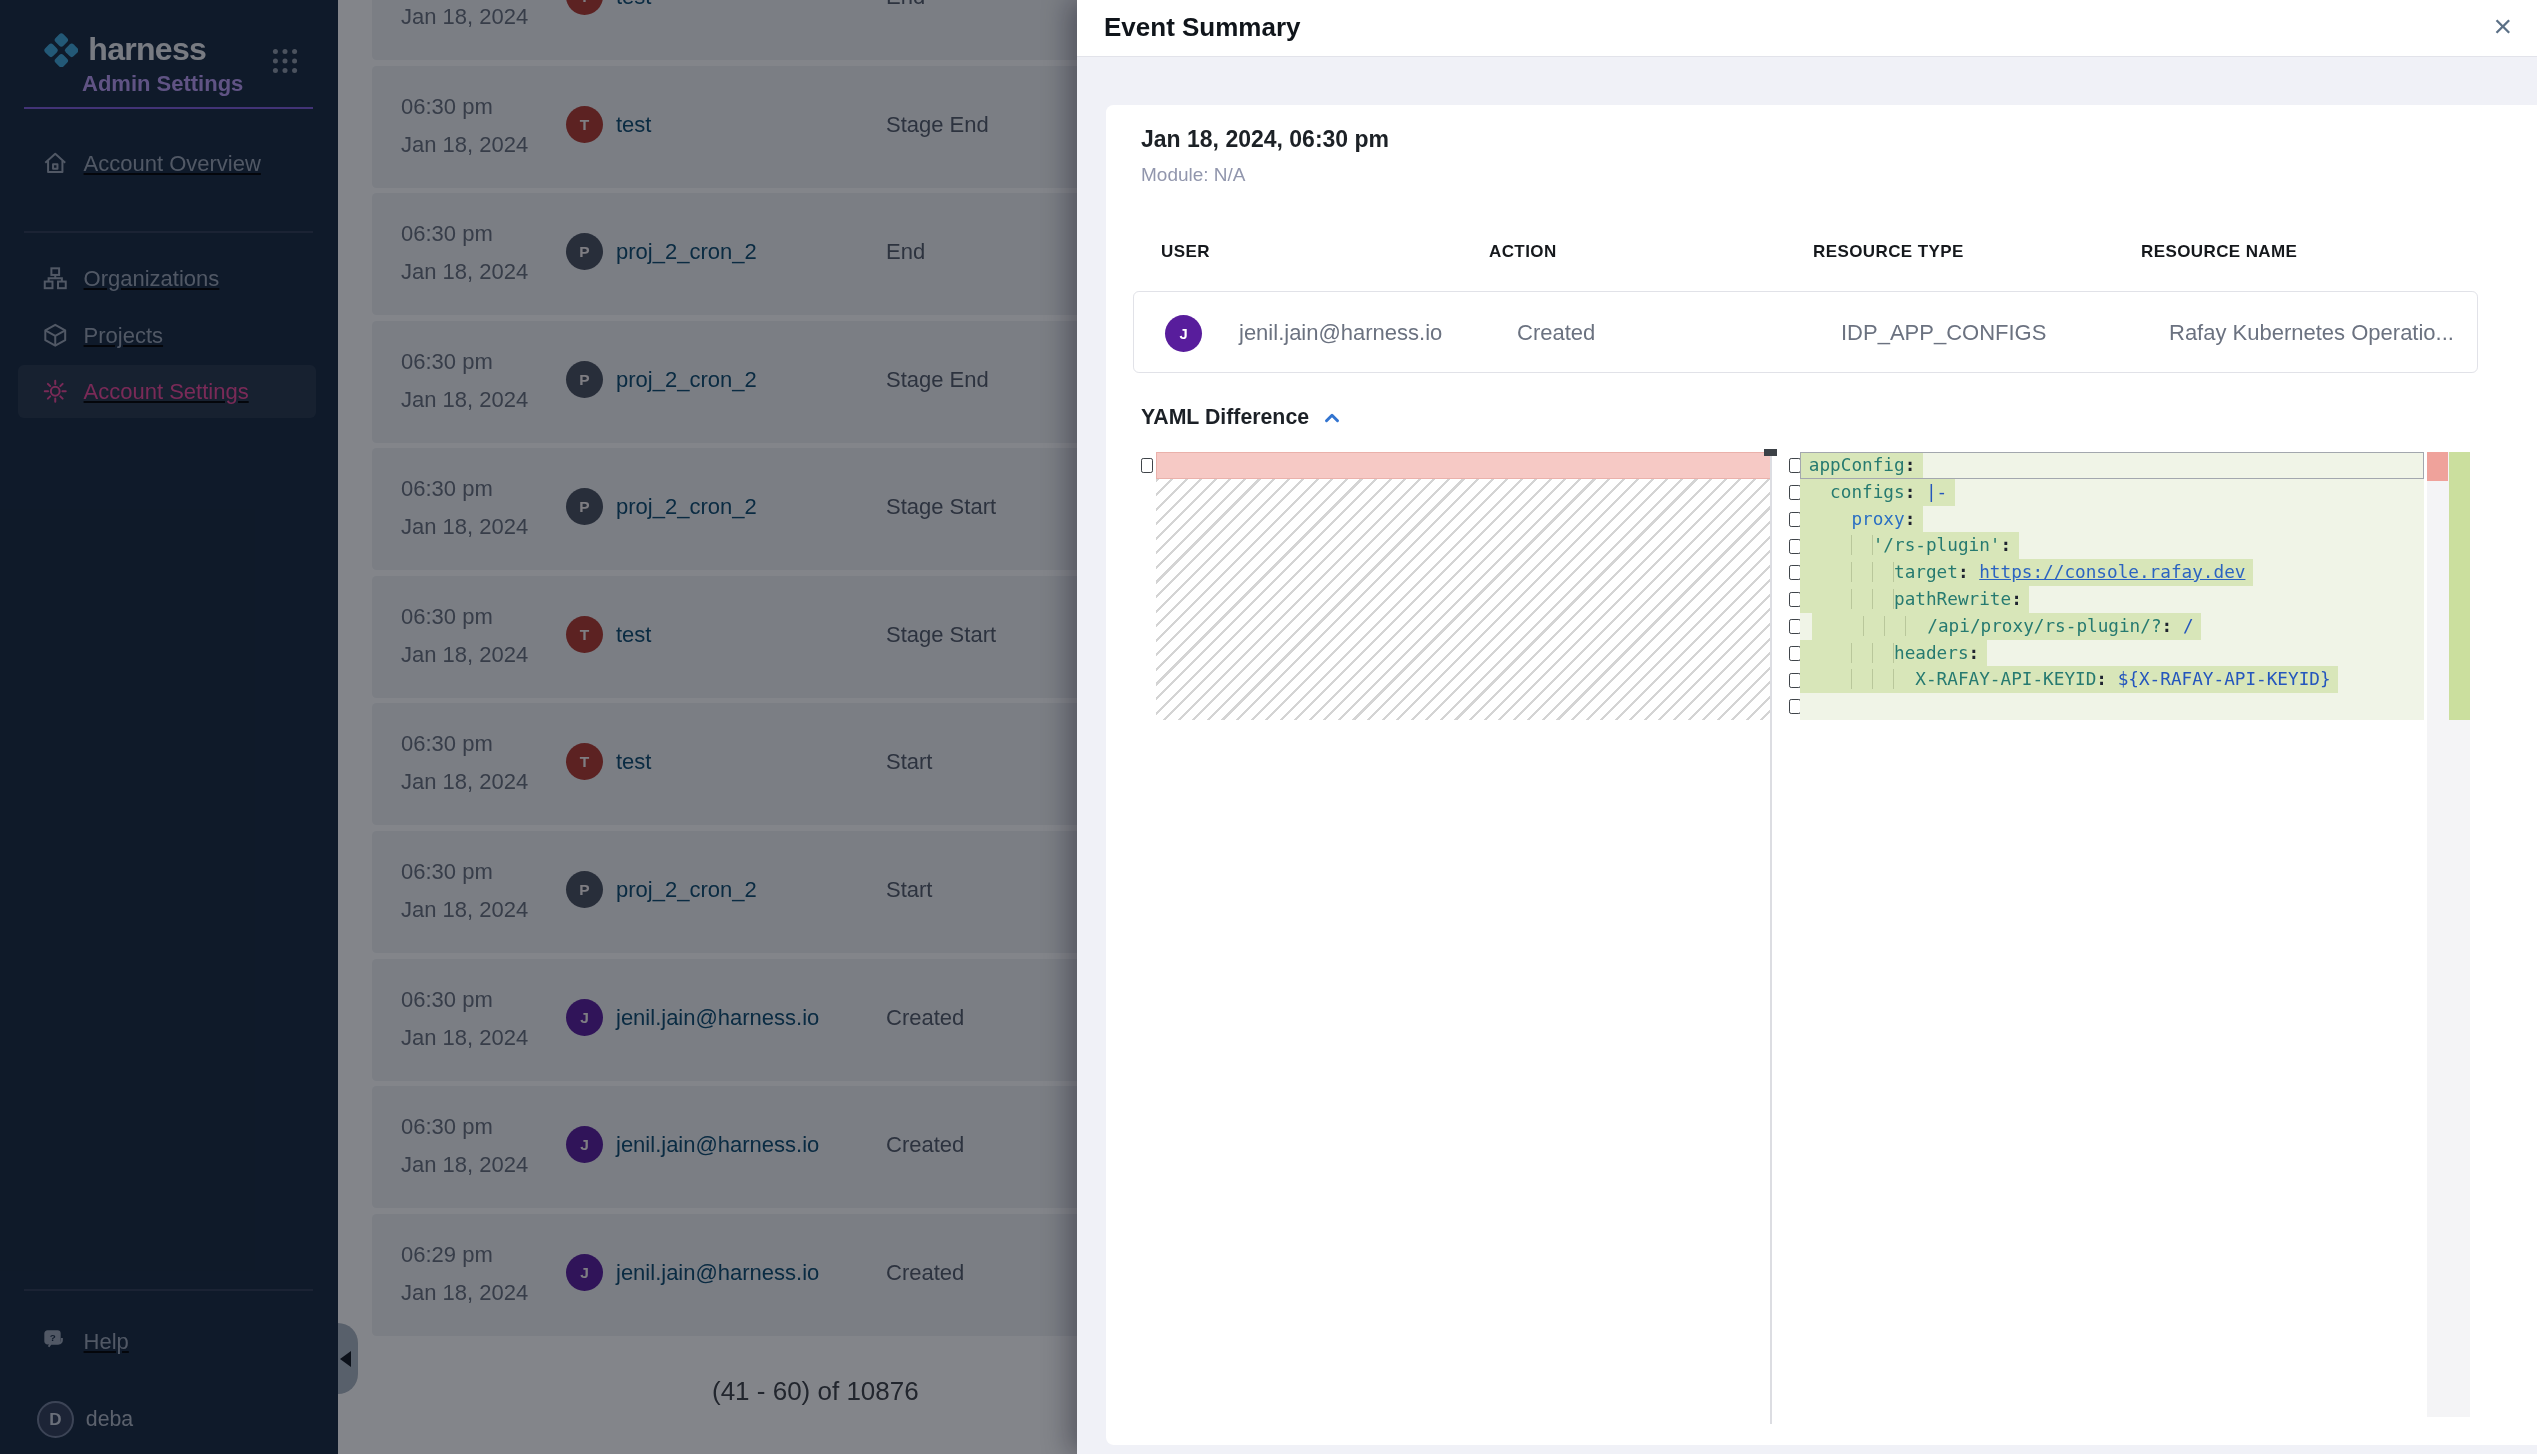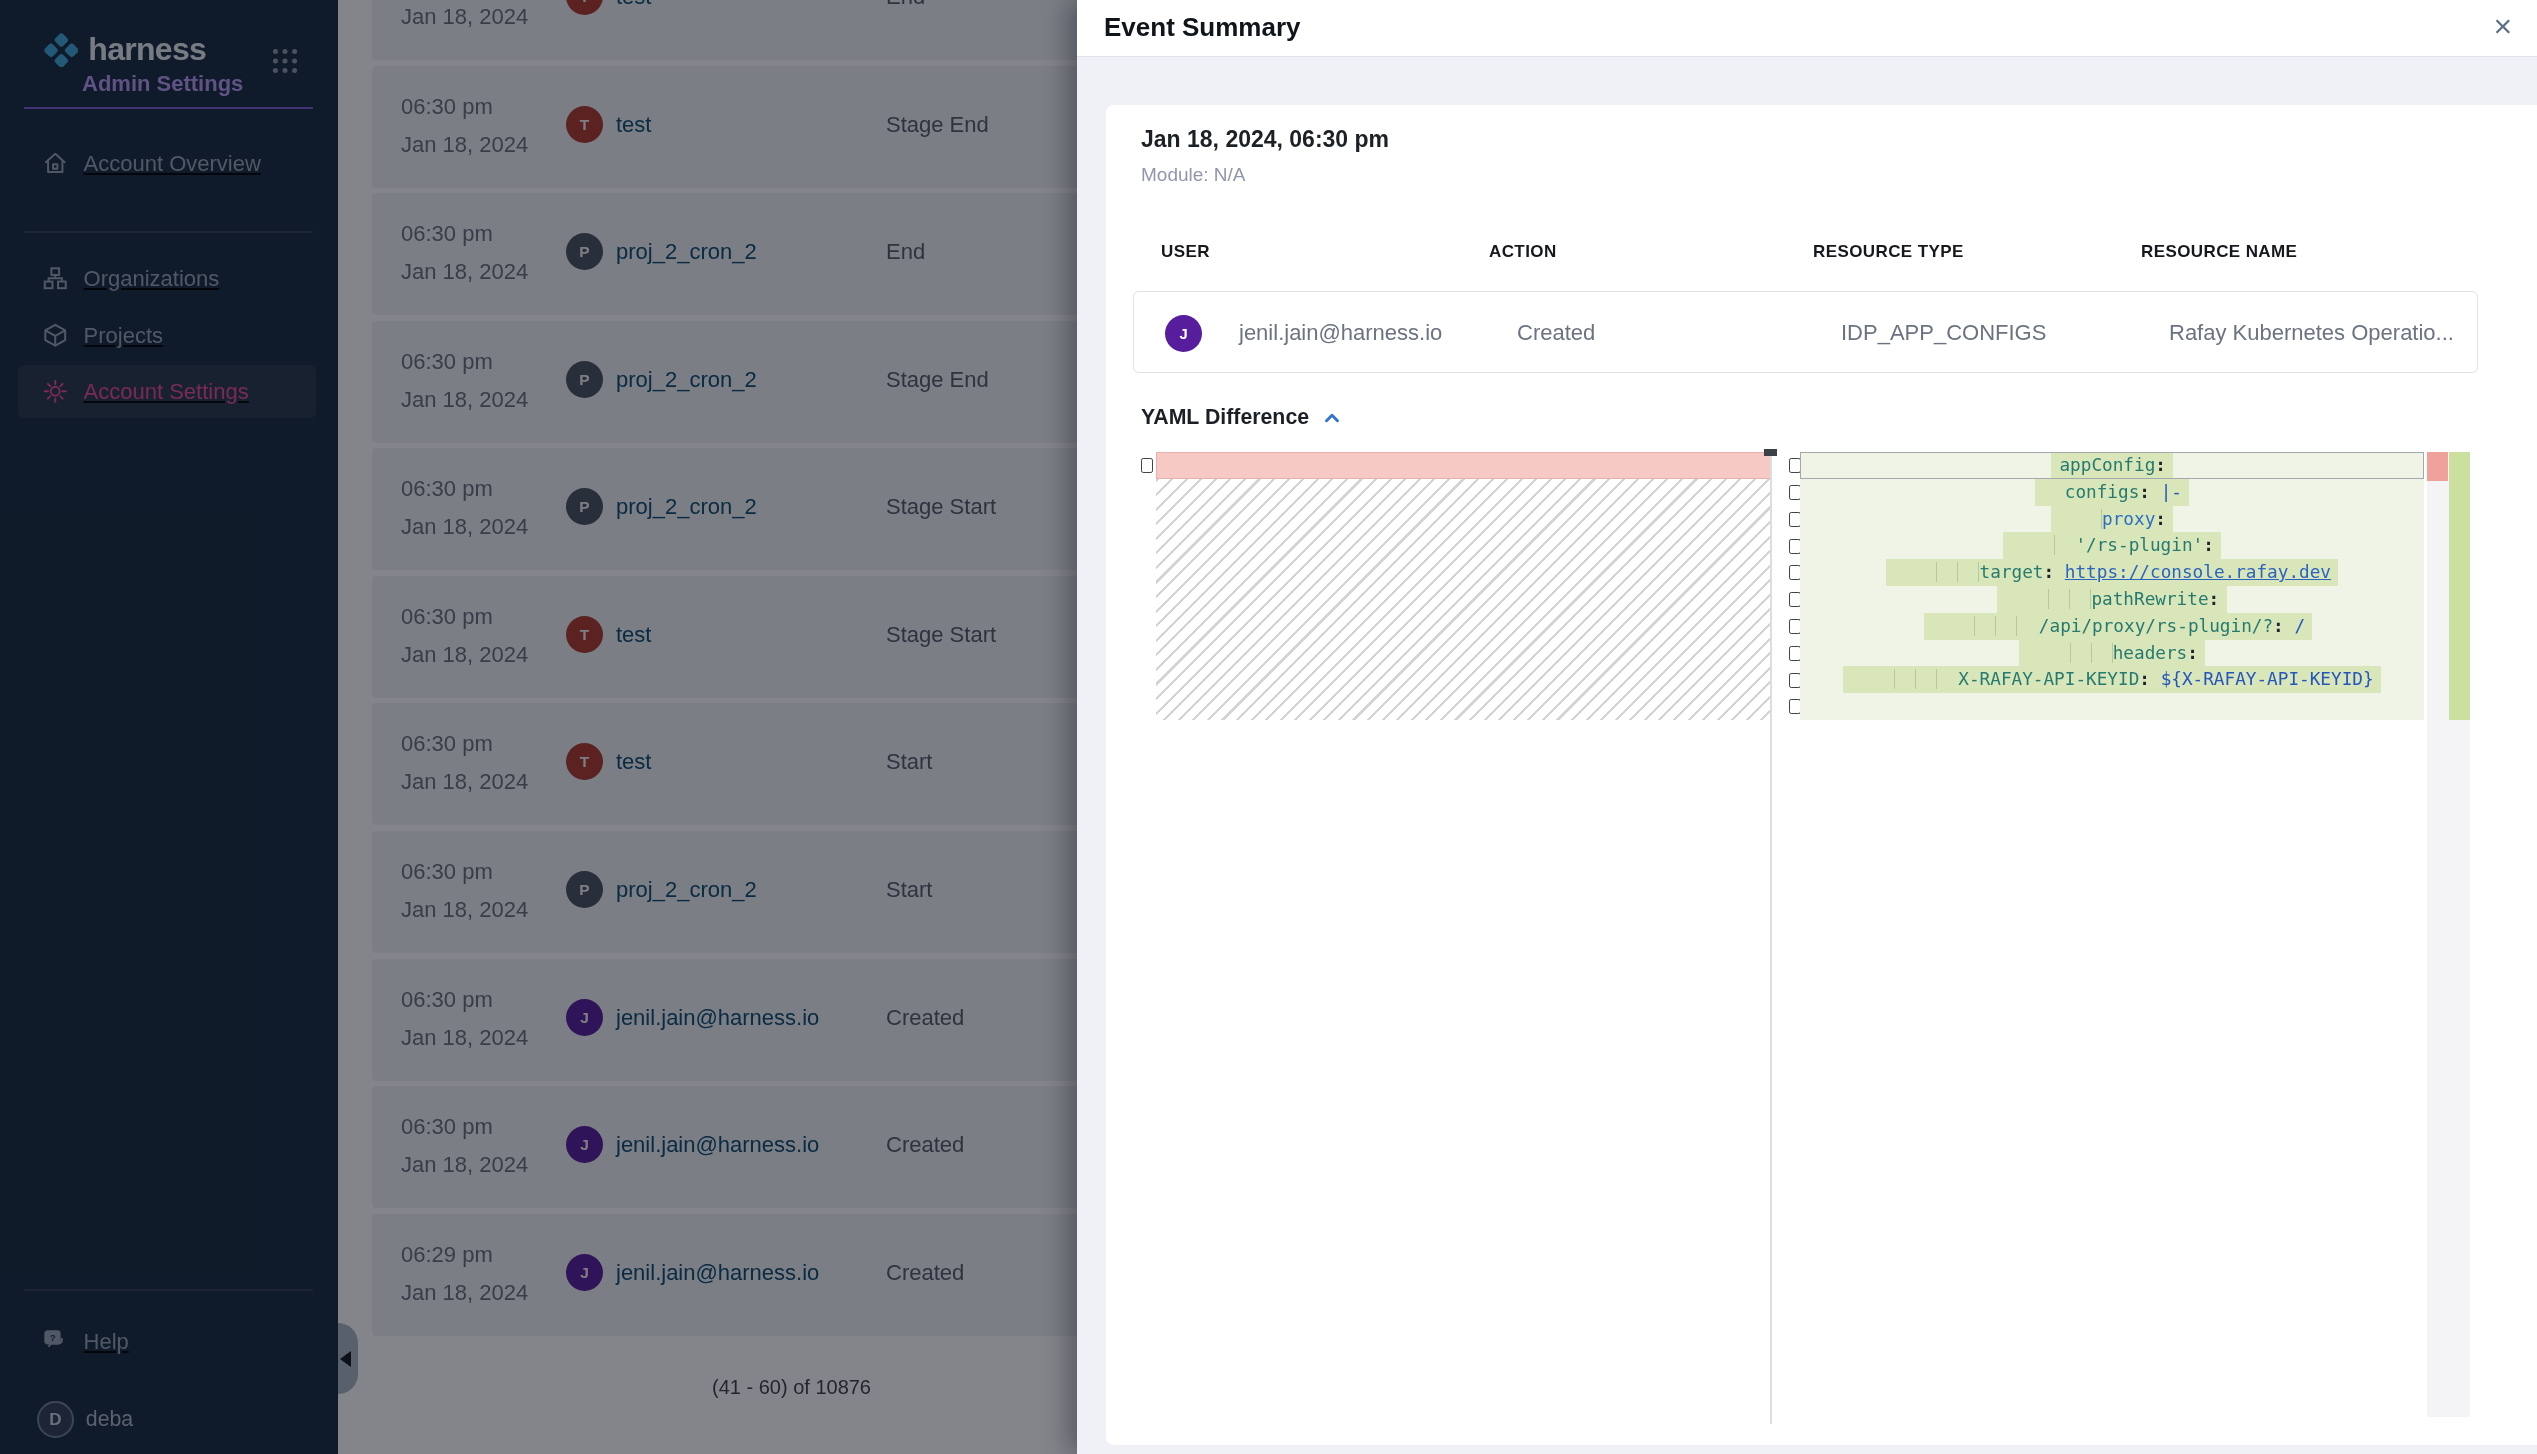--- a/index.html
+++ b/index.html
@@ -29,21 +29,21 @@
 
   
   .main { position:absolute; left:338px; top:0; right:0; bottom:0; background:#ffffff; }
   .audit-row { position:absolute; left:34px; right:0; height:122px; background:#eef0f3; border-radius:4.4px; cursor:pointer; }
   .audit-row .tcell { position:absolute; left:29px; font-size:22px; color:#676f7c; }
   .audit-row .t1 { top:28px; } .audit-row .t2 { top:66px; }
   .row-avatar { position:absolute; left:194px; top:40px; width:37px; height:37px; border-radius:50%; color:#f4efef; font-size:15.5px; font-weight:bold; display:flex; align-items:center; justify-content:center; }
   .audit-row .ucell { position:absolute; left:244px; top:46px; font-size:22px; color:#0c4a6e; }
   .audit-row .acell { position:absolute; left:514px; top:46px; font-size:22px; color:#525a68; }
 
-  .page-range { position:absolute; left:374px; top:1376px; font-size:20px; color:#3c4046; z-index:5; }
+  .page-range { position:absolute; left:374px; top:1376px; font-size:26px; color:#3c4046; z-index:5; }
   .pill { position:absolute; top:1367px; height:52px; border-radius:26px; background:#fff; border:1.5px solid #e3e5e9; display:flex; align-items:center; z-index:5; cursor:pointer; }
   .pill-prev { left:902px; width:121px; justify-content:center; }
   .pill-pages { left:1029px; width:191px; padding-left:26.5px; }
   .pill .blue { color:#3b8de0; font-size:22px; }
 
   
   .dim { position:absolute; inset:0; background:rgba(8,12,21,.5); z-index:40; }
 
   
   .modal { position:absolute; left:1077px; top:0; right:0; bottom:0; background:#f0f1f7; z-index:50; box-shadow:-8.8px 0 25px rgba(10,10,25,.35); }
@@ -64,21 +64,21 @@
   .yaml-toggle { position:absolute; left:35px; top:300px; display:flex; align-items:center; cursor:pointer; }
   .yaml-label { font-size:21.3px; font-weight:bold; color:#1b2026; }
   .yaml-chevron { margin-left:11.8px; width:22px; height:22px; }
 
   
   .gutter-sq { position:absolute; width:11.8px; height:14.7px; background:#fff; border:1.5px solid #3f4449; border-radius:2.2px; cursor:pointer; }
   .diff-del-line { position:absolute; left:50px; top:347px; width:615px; height:27px; background:#f6c9c5; border:0.7px solid #eab1ab; }
   .diff-hatch { position:absolute; left:50px; top:374px; width:615px; height:241px; background:#fff; background-image:repeating-linear-gradient(135deg,#d4d4d4 0 2.2px,transparent 2.2px 10.3px); }
   .diff-vline { position:absolute; left:664px; top:347px; width:1.5px; height:972px; background:#dcdde2; }
   .diff-sash { position:absolute; left:658px; top:344px; width:13.2px; height:6.6px; background:#3c4147; }
-  .diff-pane { position:absolute; left:694px; top:347px; width:624px; height:268px; overflow:hidden;text-align:center; }
+  .diff-pane { position:absolute; left:694px; top:347px; width:624px; height:268px; overflow:hidden; }
   .code-line { position:absolute; left:0; width:100%; height:27px; line-height:26.5px; background:#f0f4e7; white-space:pre; font-family:"DejaVu Sans Mono","Liberation Mono",monospace; font-size:17.7px; }
   .code-line .bg { display:inline-block; background:#d8e6b9; padding:0 7.4px 0 8.8px; height:100%; }
   .code-line.cur { outline:1.5px solid #a3a7ae; outline-offset:-1.5px; }
   .t-key { color:#267a70; }
   .t-bkey { color:#2a6fc3; }
   .t-pun { color:#1f2430; font-weight:bold; }
   .t-val { color:#2456bd; }
   .t-link { color:#2b63c1; text-decoration:underline; cursor:pointer; }
   .t-ind { background-image:repeating-linear-gradient(90deg,transparent 0 calc(2ch - 0.7px),#b9c79b calc(2ch - 0.7px) 2ch); }
   .pane-colrule { position:absolute; left:608px; top:0; width:1.5px; height:268px; background:#ccd3bb; }

